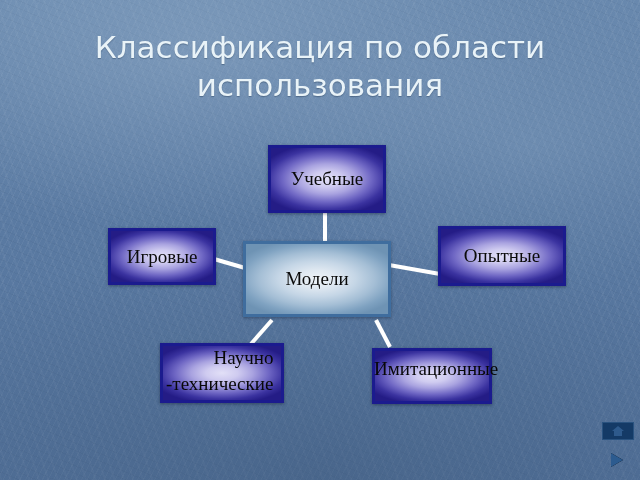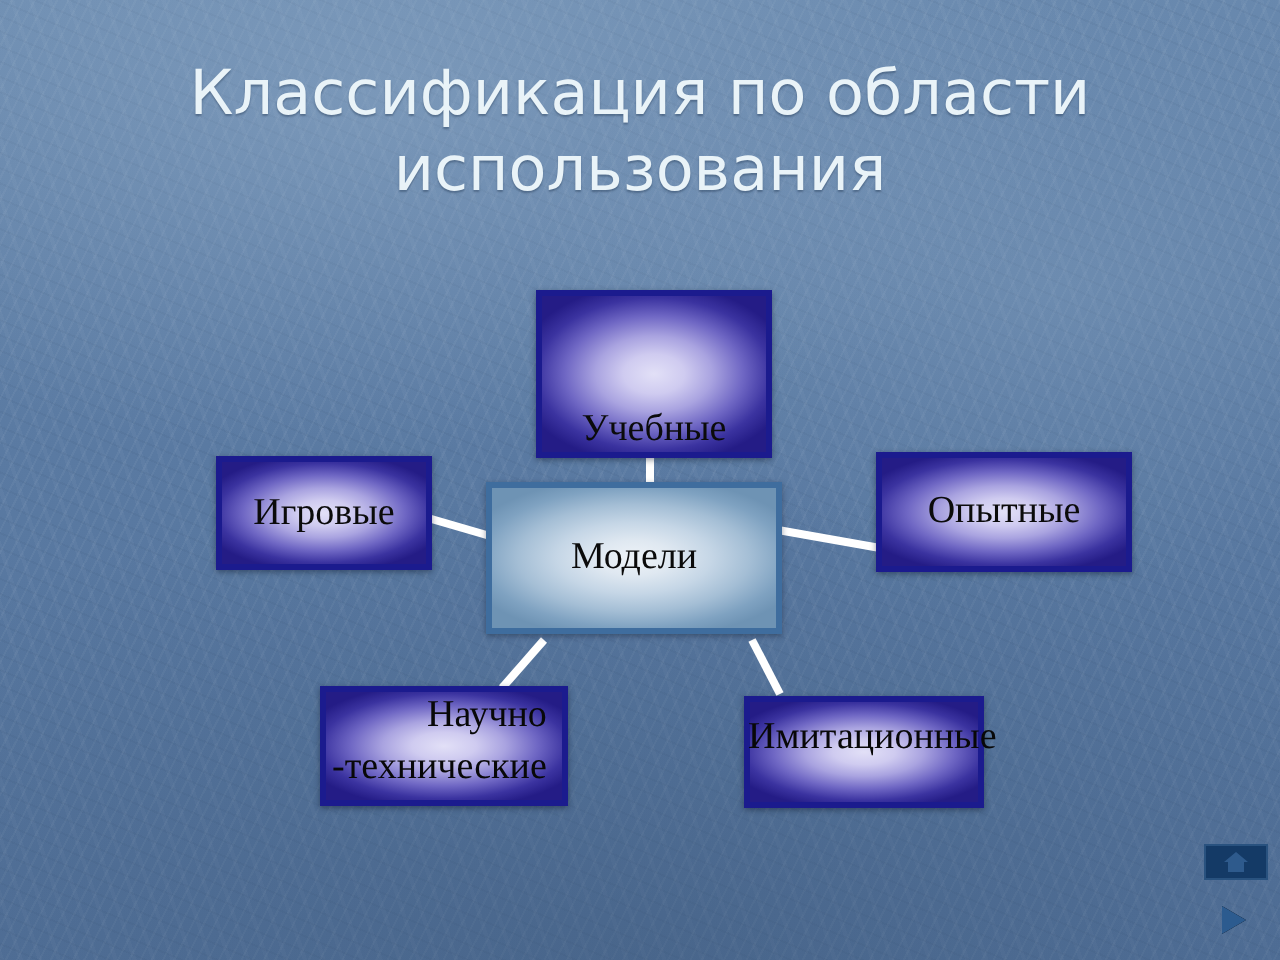--- a/index.html
+++ b/index.html
@@ -98,21 +98,21 @@
         #eef3f8 0%,
         #dfe8f1 22%,
         #c5d6e6 44%,
         #a4bed5 66%,
         #7fa2c1 86%,
         #6e93b4 100%);
     box-shadow: 0 1px 3px rgba(12,22,40,0.40);
   }
 
   
-  #node-uchebnye   { left: 268px; top: 145px; width: 118px; height: 84px; font-size: 19px; align-items: flex-end; }
+  #node-uchebnye   { left: 268px; top: 145px; width: 118px; height: 68px; font-size: 19px; }
   #node-igrovye    { left: 108px; top: 228px; width: 108px; height: 57px; font-size: 19px; }
   #node-opytnye    { left: 438px; top: 226px; width: 128px; height: 60px; font-size: 19px; }
   #node-modeli     { left: 243px; top: 241px; width: 148px; height: 76px; font-size: 19px; }
   #node-nauchno    { left: 160px; top: 343px; width: 124px; height: 60px; font-size: 19px;
                      justify-content: flex-start; }
   #node-imitats    { left: 372px; top: 348px; width: 120px; height: 56px; font-size: 19px; }
 
   
   .overflow-label {
     position: absolute;

